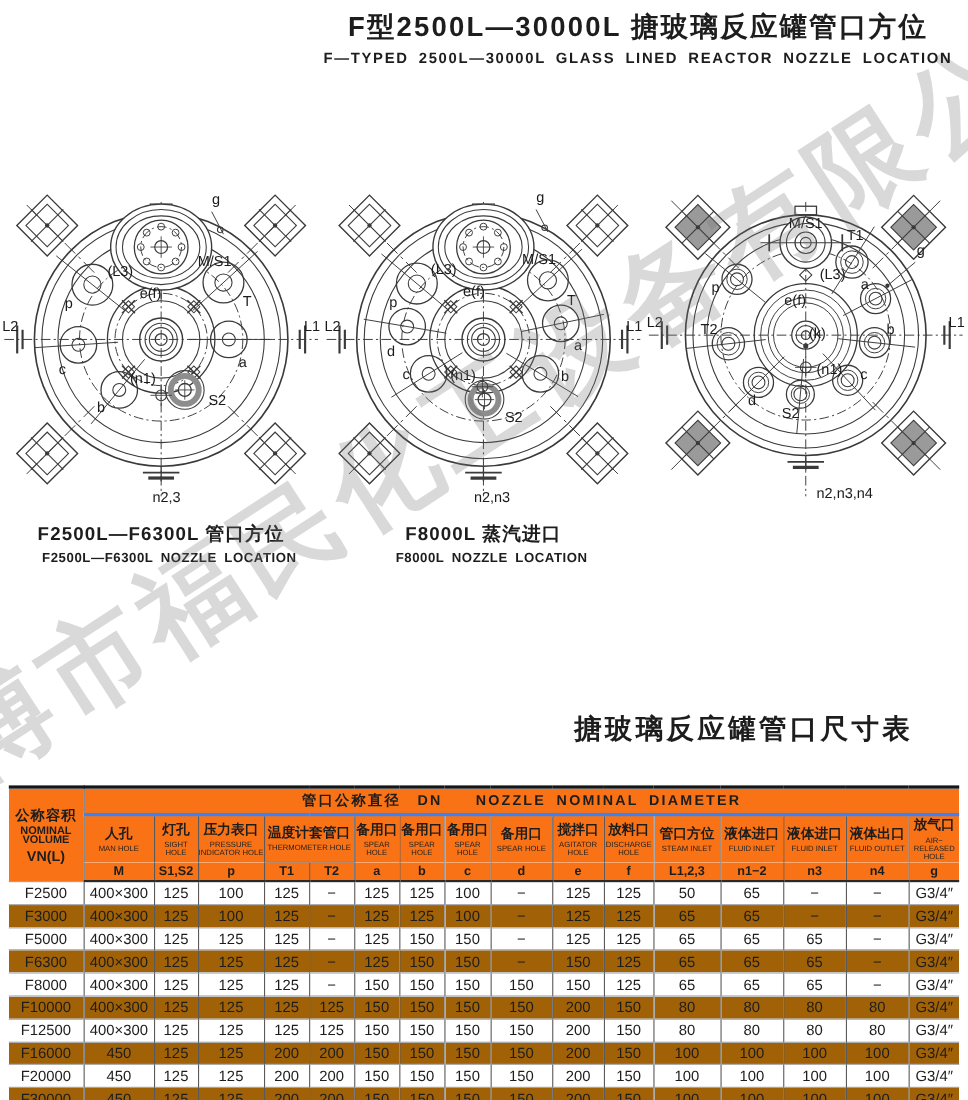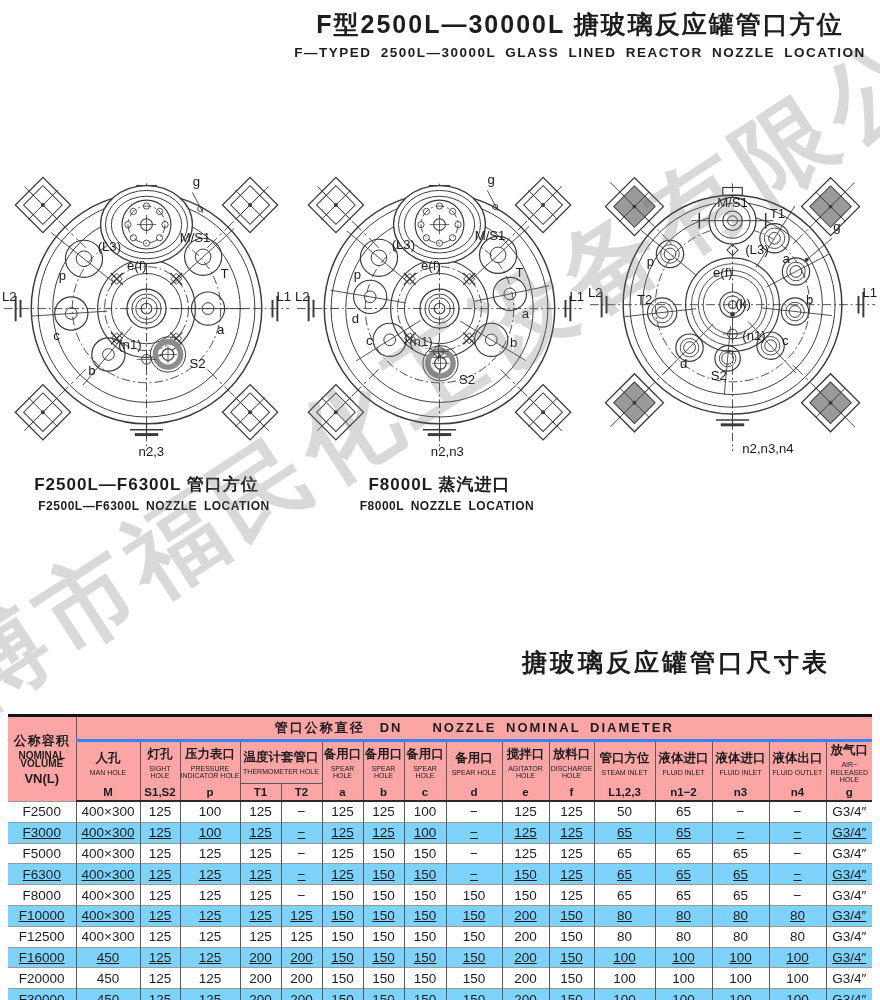--- a/index.html
+++ b/index.html
@@ -24,33 +24,33 @@
   .tblock{position:absolute;top:646px;left:496px;width:360px;text-align:center;z-index:3;}
   .t-cn{font-size:25px;font-weight:bold;letter-spacing:3px;}
   .t-en{font-size:14px;font-weight:bold;margin-top:4px;word-spacing:2px;}
   
   .tblwrap{position:absolute;top:714px;left:8px;width:864px;z-index:3;}
   table{border-collapse:collapse;table-layout:fixed;width:864px;background:#fff;
         border-top:3px solid #161616;border-bottom:3px solid #161616;}
   th,td{border-left:1px solid #5a5a5a;padding:0;text-align:center;vertical-align:middle;overflow:hidden;}
   th:first-child,td:first-child{border-left:none;}
   tr>*:last-child{border-right:none;}
-  thead{background:#fca5a5;}
+  thead{background:#f97316;}
   .span-h{font-size:13px;font-weight:bold;height:22px;border-bottom:3px solid #3b82f6;letter-spacing:2px;word-spacing:4px;}
   .corner{border-right:1px solid #5a5a5a;}
   .corner .cn{font-size:13px;font-weight:bold;letter-spacing:1px;}
   .corner .en{font-size:10px;line-height:8px;margin-top:2px;text-align:center;}
   .corner .sym{font-size:13px;margin-top:3px;}
   .nh{height:36px;}
   .nh .cn{font-size:12.5px;font-weight:bold;}
   .nh .en{font-size:7px;line-height:7.5px;font-weight:normal;margin-top:2px;color:#222;}
   .symrow td{font-size:11.5px;height:16px;font-weight:bold;border-bottom:2px solid #2a2a2a;}
   .symrow td.tsplit{border-top:1px solid #5a5a5a;}
   tbody td{font-size:13.5px;height:19.8px;border-top:1px solid #9a9a9a;}
-  tbody tr.odd{background:#7dd3fc;text-decoration:underline;}
+  tbody tr.odd{background:#a16207;}
   svg text{font-family:"Liberation Sans",sans-serif;}
 </style>
 </head>
 <body>
 
 <div class="titleblock">
   <div class="title-cn">F型2500L—30000L  搪玻璃反应罐管口方位</div>
   <div class="title-en">F—TYPED 2500L—30000L GLASS LINED REACTOR NOZZLE LOCATION</div>
 </div>
 

